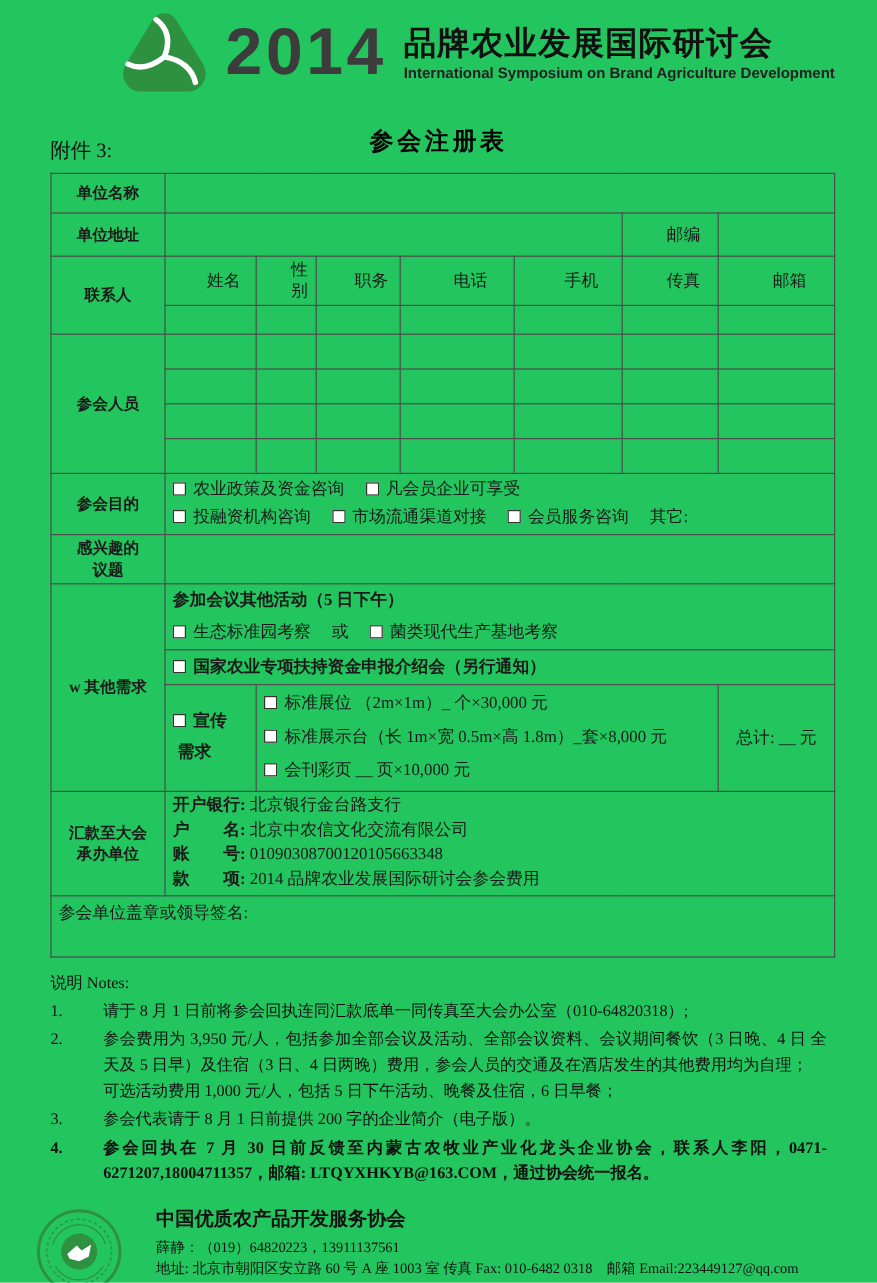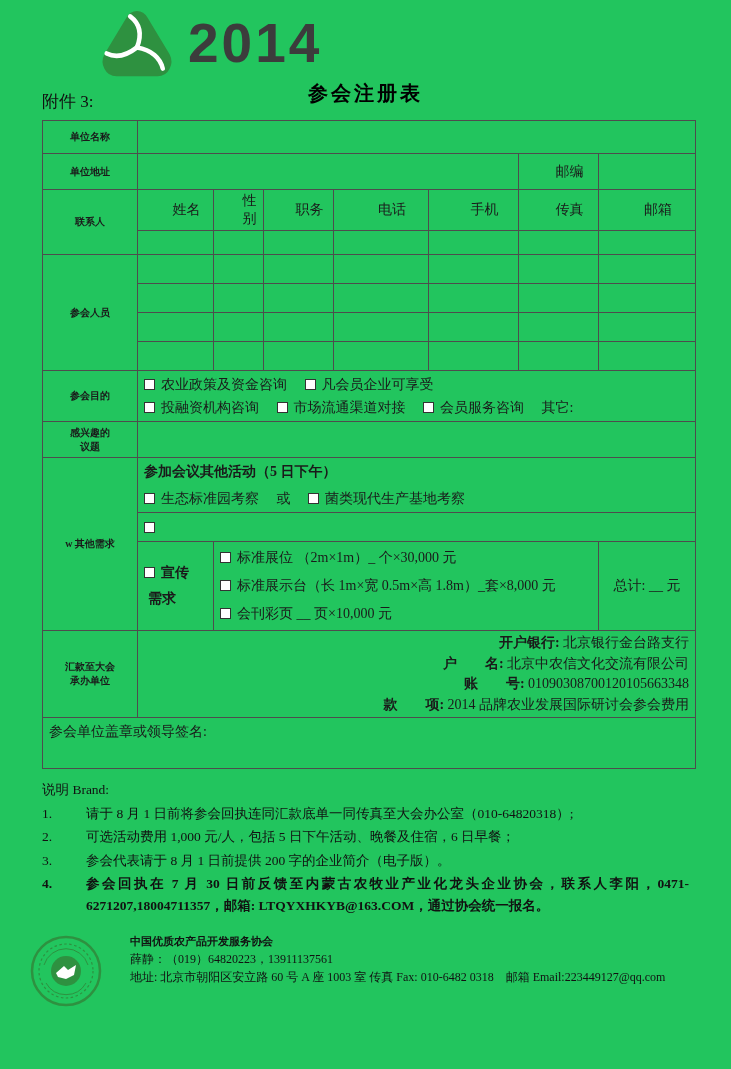--- a/index.html
+++ b/index.html
@@ -21,82 +21,86 @@
   .mast-cn {
     font-family:"Liberation Sans", sans-serif; font-size:27px; font-weight:bold;
     color:#111; letter-spacing:1px; line-height:32px;
   }
   .mast-en {
     font-family:"Liberation Sans", sans-serif; font-size:12.5px; font-weight:bold;
     color:#222; margin-top:2px;
   }
 
   
-  .doc-title-row { position:relative; height:40px; margin-top:0; }
+  .doc-title-row { position:relative; height:40px; margin-top:24px; }
   .attachment { position:absolute; left:42px; top:10px; font-size:17px; color:#111; }
   .form-title {
     text-align:center; font-family:"Liberation Sans", sans-serif;
     font-size:20px; font-weight:bold; letter-spacing:3px; color:#000;
   }
 
   
   table.reg { border-collapse:collapse; table-layout:fixed; width:653px; margin-left:42px; }
   .reg td {
     border:1px solid #4d4d4d; font-size:14px; padding:2px 6px;
     vertical-align:middle; word-break:break-all;
   }
-  .reg td.lab { text-align:center; font-weight:bold; font-size:10px; padding:2px 3px; }
+  .reg td.lab { text-align:center; font-weight:bold; font-size:13px; padding:2px 3px; }
   .reg td.hdr { text-align:center; font-weight:normal;padding-left:28px; }
   .h33{height:33px} .h36{height:36px} .h23{height:23px} .h24{height:24px}
   .h29{height:29px} .h48{height:48px} .h50{height:50px} .h85{height:85px}
   .h83{height:83px} .h51{height:51px}
   .cb {
     display:inline-block; width:11px; height:11px; border:1px solid #333;
     margin-right:6px; vertical-align:-1px; background:#fff;
   }
   .opt-line { line-height:23px; white-space:nowrap; }
   .opt-gap { display:inline-block; width:14px; }
   .bold { font-weight:bold; }
   .act-title { font-weight:bold; line-height:24px; margin-bottom:3px; }
   .pub-cell div { line-height:28px; white-space:nowrap; }
   .pub-label { text-align:left; font-weight:bold; line-height:26px; }
   .pub-label .l2 { margin-left:4px; }
   .total-cell { text-align:center;margin-top:20px; }
-  .bank-line { line-height:20.5px; white-space:nowrap;text-align:right; }
+  .bank-line { line-height:20.5px; white-space:nowrap; }
   .bank-line .k { font-weight:bold; }
   .sig-cell { vertical-align:top !important; padding-top:5px !important; font-size:14px; }
 
   
   .notes { margin:10px 42px 0 42px; font-size:13.5px; line-height:1.6; color:#111; }
   .notes-title { margin-bottom:2px; }
   .note-item { display:flex; margin-top:2px; }
   .note-num { width:44px; flex:none; }
   .note-body { flex:1; text-align:justify; }
   .note-body p { margin:0; }
 
   
   .footer { display:flex; margin:16px 0 0 30px; align-items:flex-start; }
   .seal { width:72px; height:72px; flex:none; margin-top:2px; }
   .footer-text { margin-left:28px; font-size:12px; line-height:1.55; }
-  .footer-org { font-family:"Liberation Sans", sans-serif; font-weight:bold; font-size:11px; color:#111; }
+  .footer-org { font-family:"Liberation Sans", sans-serif; font-weight:bold; font-size:16px; color:#111; }
   .footer-line { color:#111; }
 </style>
 </head>
 <body>
 
 <div class="page">
 
   <div class="masthead">
     <svg class="brand-logo" viewBox="0 0 100 95">
       <path d="M50 4 Q59 4 64 13 L93 61 Q98 71 93 80 Q88 90 77 90 L23 90 Q12 90 7 80 Q2 71 7 61 L36 13 Q41 4 50 4 Z" fill="#2e9140"></path>
       <path d="M50 52 C57 34 53 20 41 11" stroke="#ffffff" stroke-width="6" fill="none" stroke-linecap="round"></path>
       <path d="M50 52 C69 55 81 66 84 80" stroke="#ffffff" stroke-width="6" fill="none" stroke-linecap="round"></path>
       <path d="M50 52 C36 63 22 66 10 60" stroke="#ffffff" stroke-width="6" fill="none" stroke-linecap="round"></path>
     </svg>
     <div class="year">2014</div>
+    <div class="mast-titles">
+      <div class="mast-cn">品牌农业发展国际研讨会</div>
+      <div class="mast-en">International Symposium on Brand Agriculture Development</div>
+    </div>
   </div>
 
   <div class="doc-title-row">
     <div class="attachment">附件 3:</div>
     <div class="form-title">参会注册表</div>
   </div>
 
   <table class="reg">
     <colgroup>
       <col style="width:95px">
@@ -211,21 +215,21 @@
         <div class="opt-line">
           <span class="cb"></span><span>生态标准园考察</span><span class="opt-gap"></span>
           <span>或</span><span class="opt-gap"></span>
           <span class="cb"></span><span>菌类现代生产基地考察</span>
         </div>
       </td>
     </tr>
     <tr class="h29">
       <td colspan="7">
         <div class="opt-line bold">
-          <span class="cb"></span>
+          <span class="cb"></span><span>国家农业专项扶持资金申报介绍会（另行通知）</span>
         </div>
       </td>
     </tr>
     <tr class="h85">
       <td class="pub-label">
         <div><span class="cb"></span><span>宣传</span></div>
         <div class="l2">需求</div>
       </td>
       <td colspan="5" class="pub-cell">
         <div><span class="cb"></span><span>标准展位 （2m×1m）_ 个×30,000 元</span></div>
@@ -248,28 +252,29 @@
       </td>
     </tr>
 
     <tr class="h51">
       <td colspan="8" class="sig-cell">参会单位盖章或领导签名:</td>
     </tr>
   </tbody>
     </table>
 
   <div class="notes">
-    <div class="notes-title">说明 Brand:</div>
+    <div class="notes-title">说明 Notes:</div>
     <div class="note-item">
       <div class="note-num">1.</div>
       <div class="note-body">请于 8 月 1 日前将参会回执连同汇款底单一同传真至大会办公室（010-64820318）;</div>
     </div>
     <div class="note-item">
       <div class="note-num">2.</div>
       <div class="note-body">
+        <p>参会费用为 3,950 元/人，包括参加全部会议及活动、全部会议资料、会议期间餐饮（3 日晚、4 日 全天及 5 日早）及住宿（3 日、4 日两晚）费用，参会人员的交通及在酒店发生的其他费用均为自理；</p>
         <p>可选活动费用 1,000 元/人，包括 5 日下午活动、晚餐及住宿，6 日早餐；</p>
       </div>
     </div>
     <div class="note-item">
       <div class="note-num">3.</div>
       <div class="note-body">参会代表请于 8 月 1 日前提供 200 字的企业简介（电子版）。</div>
     </div>
     <div class="note-item bold">
       <div class="note-num">4.</div>
       <div class="note-body">参会回执在 7 月 30 日前反馈至内蒙古农牧业产业化龙头企业协会，联系人李阳，0471-6271207,18004711357，邮箱: LTQYXHKYB@163.COM，通过协会统一报名。</div>

